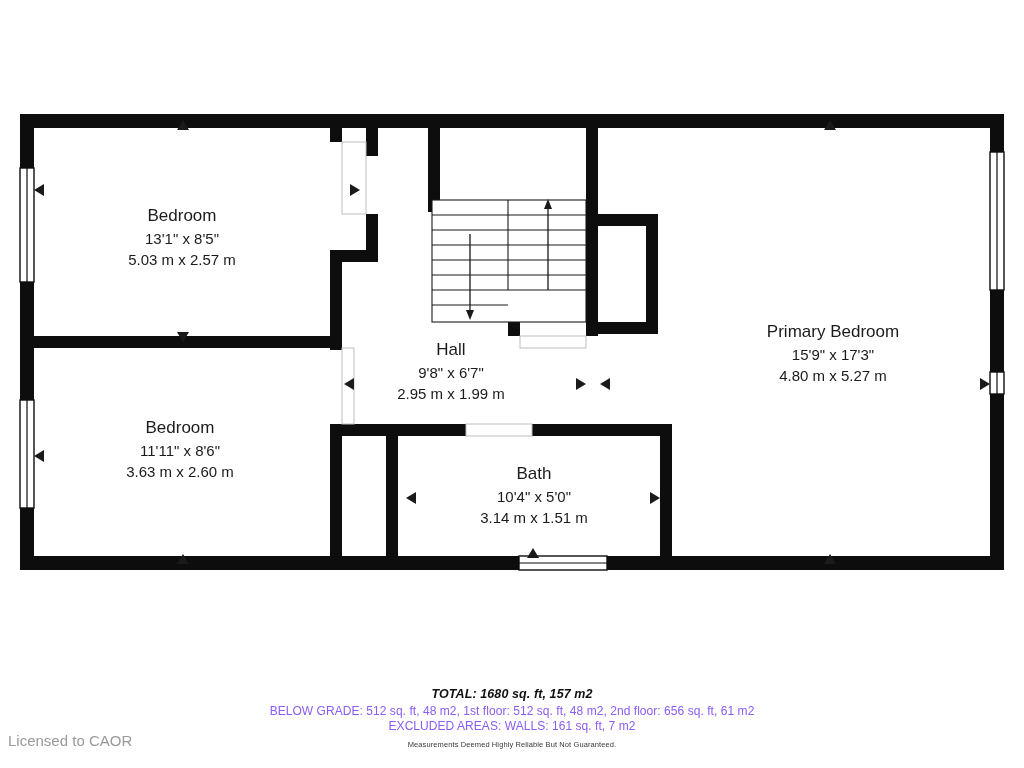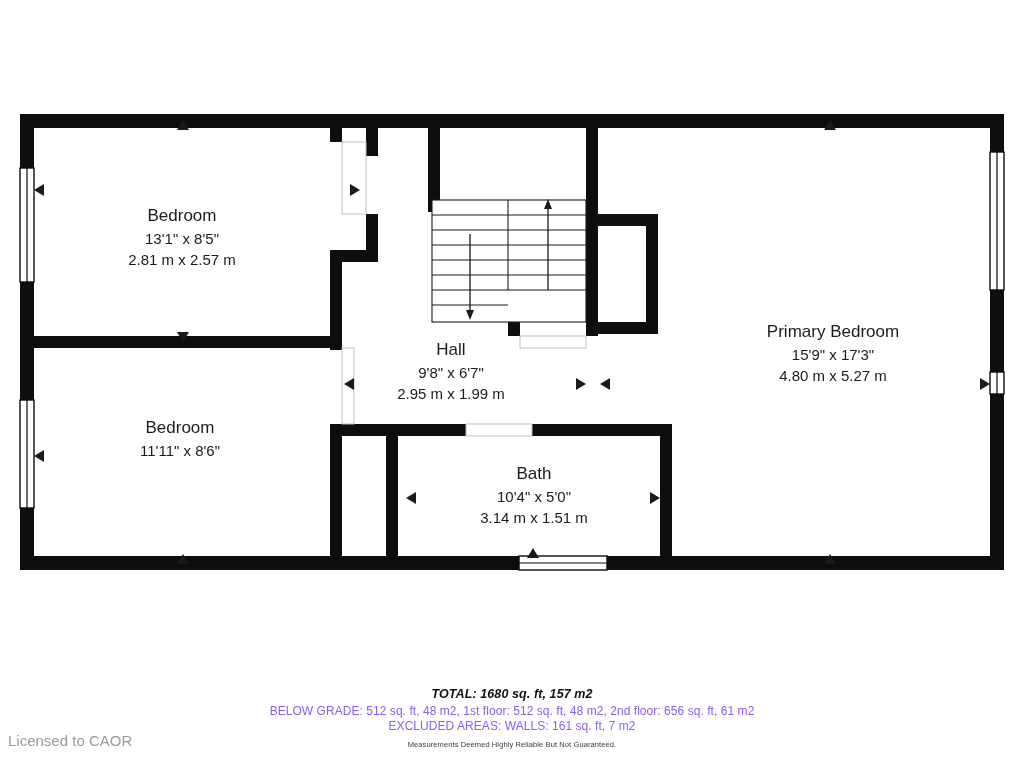--- a/index.html
+++ b/index.html
@@ -172,26 +172,27 @@
     <polygon points="533,548 527,558 539,558"></polygon>
     <polygon points="830,120 824,130 836,130"></polygon>
     <polygon points="830,554 824,564 836,564"></polygon>
     <polygon points="990,384 980,378 980,390"></polygon>
   </g>
 </svg>
 
 <div class="room-label" style="left:82px; top:204px; width:200px;">
   <span class="room-name">Bedroom</span>
   <span class="room-dim">13'1" x 8'5"</span>
-  <span class="room-dim">2.81 m x 2.57 m</span>
+  <span class="room-dim">5.03 m x 2.57 m</span>
 </div>
 
 <div class="room-label" style="left:80px; top:416px; width:200px;">
   <span class="room-name">Bedroom</span>
   <span class="room-dim">11'11" x 8'6"</span>
+  <span class="room-dim">3.63 m x 2.60 m</span>
 </div>
 
 <div class="room-label" style="left:351px; top:338px; width:200px;">
   <span class="room-name">Hall</span>
   <span class="room-dim">9'8" x 6'7"</span>
   <span class="room-dim">2.95 m x 1.99 m</span>
 </div>
 
 <div class="room-label" style="left:434px; top:462px; width:200px;">
   <span class="room-name">Bath</span>

